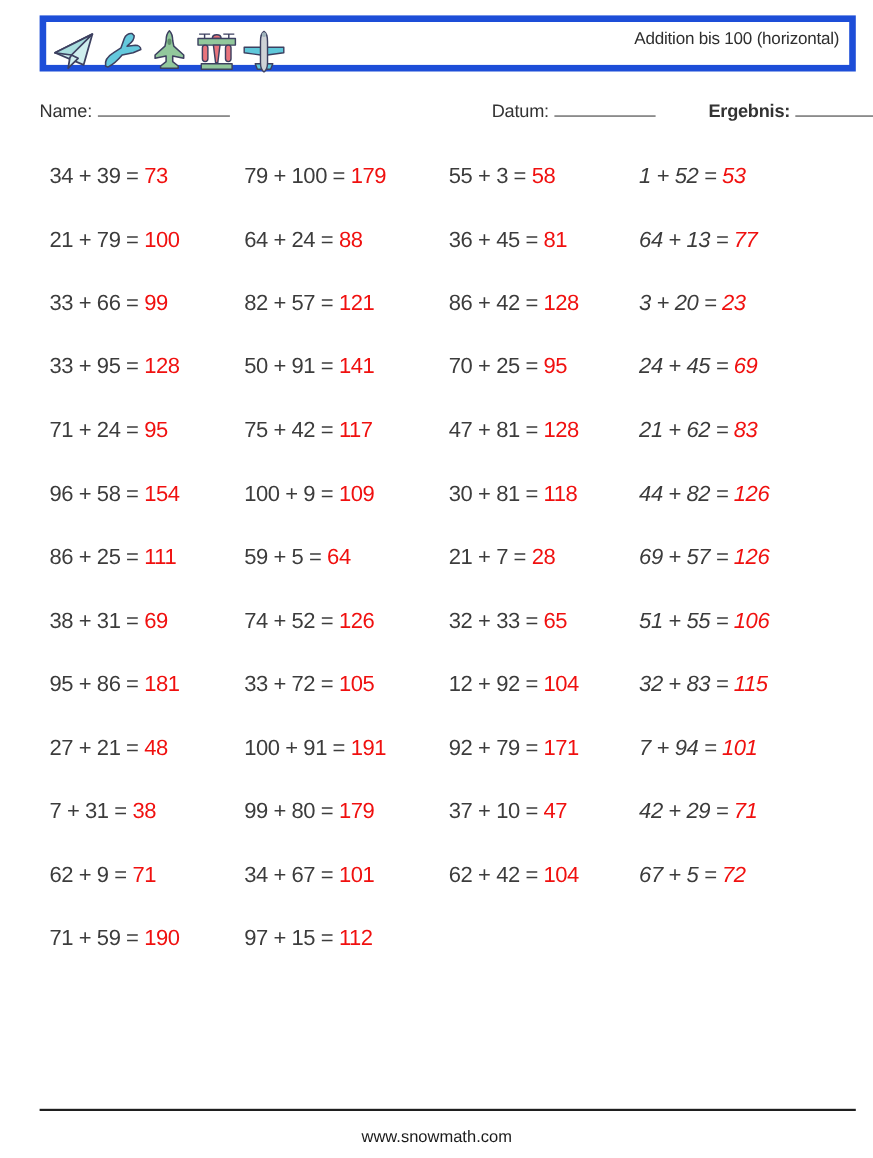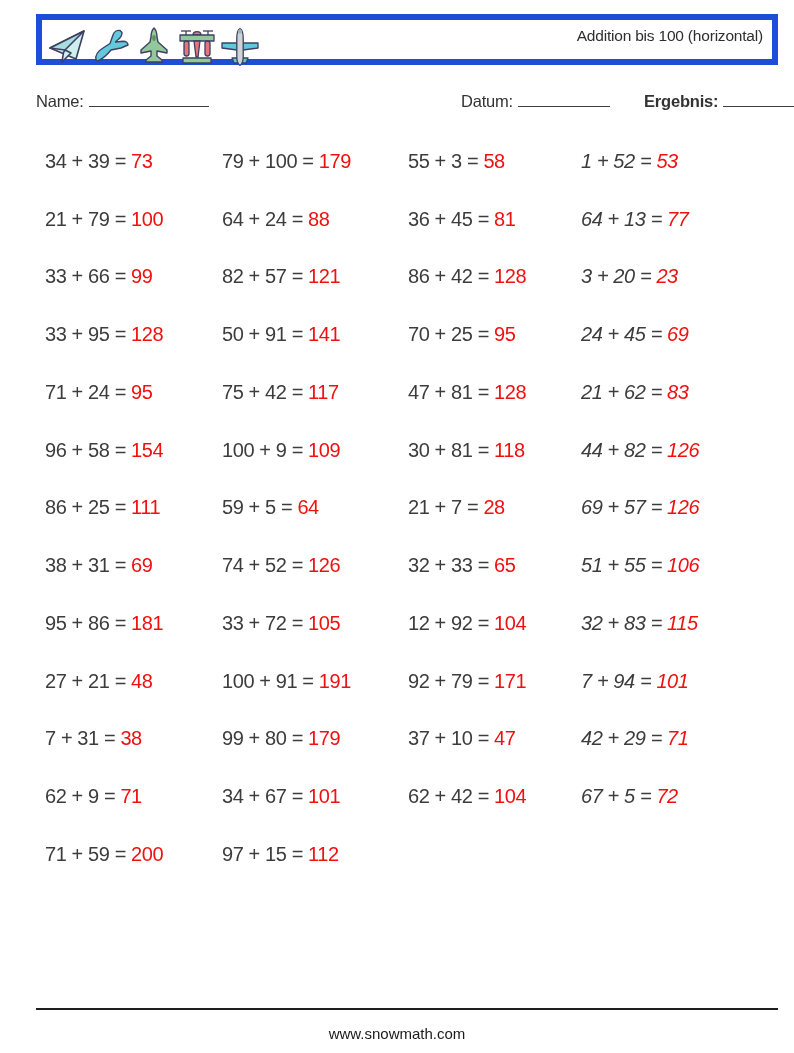--- a/index.html
+++ b/index.html
@@ -10,21 +10,21 @@
   
   .header-box{position:absolute;left:36px;top:14px;width:742px;height:51px;box-sizing:border-box;
               border:6px solid #1d4ed8;background:#fff;}
   .icons{position:absolute;left:6px;top:7px;display:flex;gap:3px;align-items:flex-start;}
   .icons svg{display:block;}
   .title{position:absolute;right:9px;top:7px;font-size:15.5px;color:#2e2e2e;letter-spacing:-0.2px;}
 
   
   .field{position:absolute;top:92px;font-size:16.5px;color:#333;white-space:nowrap;letter-spacing:-0.2px;}
   .field-name{left:36px;}
-  .field-datum{left:461px;text-align:right;}
+  .field-datum{left:447px;text-align:right;}
   .field-ergebnis{left:644px;font-weight:bold;}
   .uline{display:inline-block;height:13px;border-bottom:1.6px solid #3f3f3f;margin-left:5px;vertical-align:baseline;}
   .w-name{width:120px;}
   .w-datum{width:92px;}
   .w-ergebnis{width:74px;}
 
   
   .grid{position:absolute;left:0;top:132px;width:780px;}
   .prow{position:relative;height:57.75px;}
   .cell{position:absolute;top:50%;transform:translateY(-50%);font-size:20px;color:var(--ink);
@@ -161,21 +161,21 @@
         <div class="cell col2"><span>37 + 10 =</span> <span class="ans">47</span></div>
         <div class="cell col3"><span>42 + 29 =</span> <span class="ans">71</span></div>
       </div>
       <div class="prow">
         <div class="cell col0"><span>62 + 9 =</span> <span class="ans">71</span></div>
         <div class="cell col1"><span>34 + 67 =</span> <span class="ans">101</span></div>
         <div class="cell col2"><span>62 + 42 =</span> <span class="ans">104</span></div>
         <div class="cell col3"><span>67 + 5 =</span> <span class="ans">72</span></div>
       </div>
       <div class="prow">
-        <div class="cell col0"><span>71 + 59 =</span> <span class="ans">200</span></div>
+        <div class="cell col0"><span>71 + 59 =</span> <span class="ans">190</span></div>
         <div class="cell col1"><span>97 + 15 =</span> <span class="ans">112</span></div>
       </div>
     </div>
 
   <div class="footer-line"></div>
   <div class="footer-text">www.snowmath.com</div>
 
 </div>
 
 </body></html>

